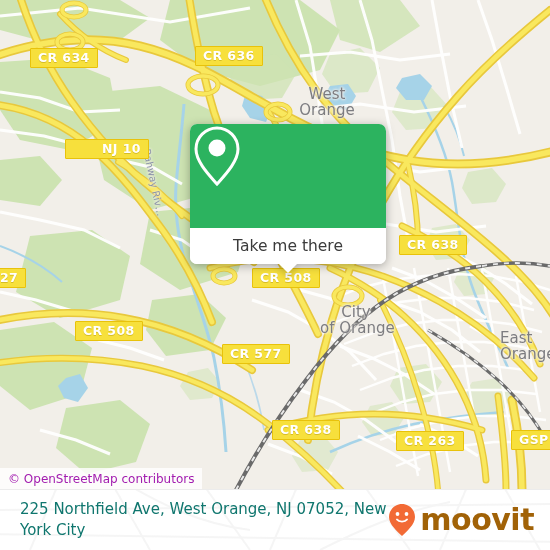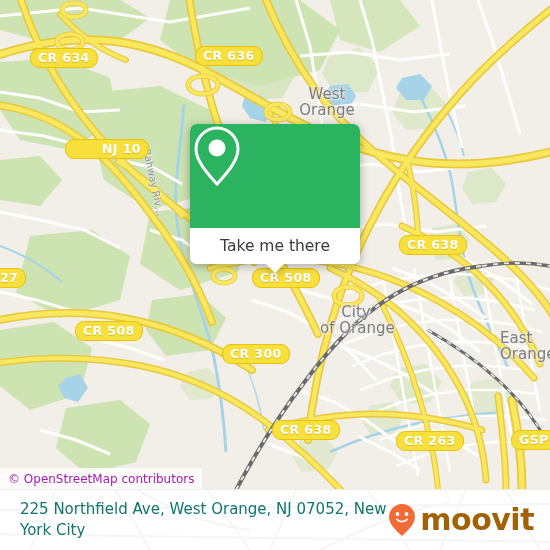--- a/index.html
+++ b/index.html
@@ -23,38 +23,38 @@
   }
   .river-label{
     position:absolute;color:#8b93a8;font-size:10px;
     font-family:"DejaVu Sans",sans-serif;white-space:nowrap;
     text-shadow:0 0 3px #F2EFE9,0 0 3px #F2EFE9;
   }
 
   
   .shield{
     position:absolute;background:#F7E03C;border:1.5px solid #E8C20B;
-    border-radius:9px;color:#ffffff;font-size:12.5px;font-weight:bold;
+    border-radius:1px;color:#ffffff;font-size:12.5px;font-weight:bold;
     padding:2px 7px 3px 7px;line-height:13px;white-space:nowrap;
     font-family:"DejaVu Sans",sans-serif;
     text-shadow:0 1px 0 rgba(150,120,0,.35);
     letter-spacing:.4px;
   }
 
   
   .attribution{
     position:absolute;left:0;bottom:0;height:22px;line-height:22px;
     background:rgba(255,255,255,.82);color:#a21caf;font-size:12px;
     padding:0 8px 0 8px;font-family:"DejaVu Sans",sans-serif;
     white-space:nowrap;
   }
 
   
   .popup{
-    position:absolute;left:190px;top:124px;width:170px;
+    position:absolute;left:190px;top:124px;width:196px;
     border-radius:7px;overflow:visible;
     filter:drop-shadow(0 2px 5px rgba(0,0,0,.30));
   }
   .popup-inner{border-radius:7px;overflow:hidden;background:#fff;}
   .popup-top{
     height:104px;background:#2CB35F;
     display:flex;align-items:center;justify-content:center;
   }
   .popup-btn{
     height:36px;background:#ffffff;color:#3b3b3b;
@@ -262,21 +262,21 @@
 Orange</div>
 
     <div class="river-label" style="left:152px;top:148px;transform:rotate(78deg);transform-origin:left top;">Rahway Riv…</div>
 
     <div class="shield" style="left:30px;top:48px;">CR 634</div>
     <div class="shield" style="left:195px;top:46px;">CR 636</div>
     <div class="shield" style="left:65px;top:139px;padding-left:36px;">NJ 10</div>
     <div class="shield" style="left:-8px;top:268px;">27</div>
     <div class="shield" style="left:75px;top:321px;">CR 508</div>
     <div class="shield" style="left:252px;top:268px;">CR 508</div>
-    <div class="shield" style="left:222px;top:344px;">CR 300</div>
+    <div class="shield" style="left:222px;top:344px;">CR 577</div>
     <div class="shield" style="left:399px;top:235px;">CR 638</div>
     <div class="shield" style="left:272px;top:420px;">CR 638</div>
     <div class="shield" style="left:396px;top:431px;">CR 263</div>
     <div class="shield" style="left:511px;top:430px;">GSP</div>
 
     <div class="popup">
       <div class="popup-inner">
         <div class="popup-top">
           <svg width="54" height="64" viewBox="0 0 54 64">
             <path d="M27 4 C15.4 4 6 13.4 6 25 C6 38 20 52 27 60 C34 52 48 38 48 25 C48 13.4 38.6 4 27 4 Z" fill="none" stroke="#FFFFFF" stroke-width="3"></path>

